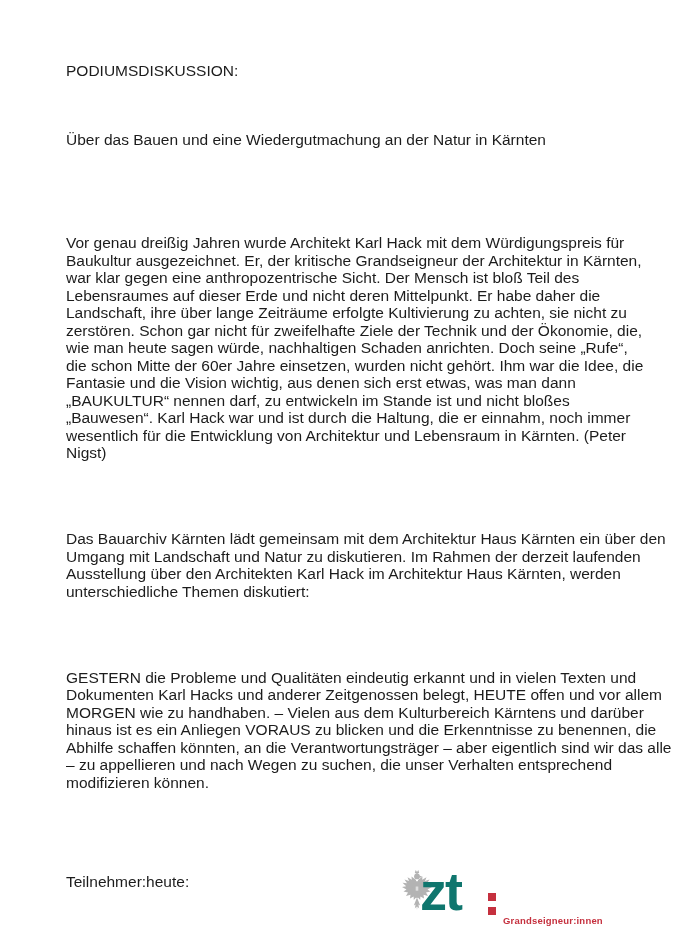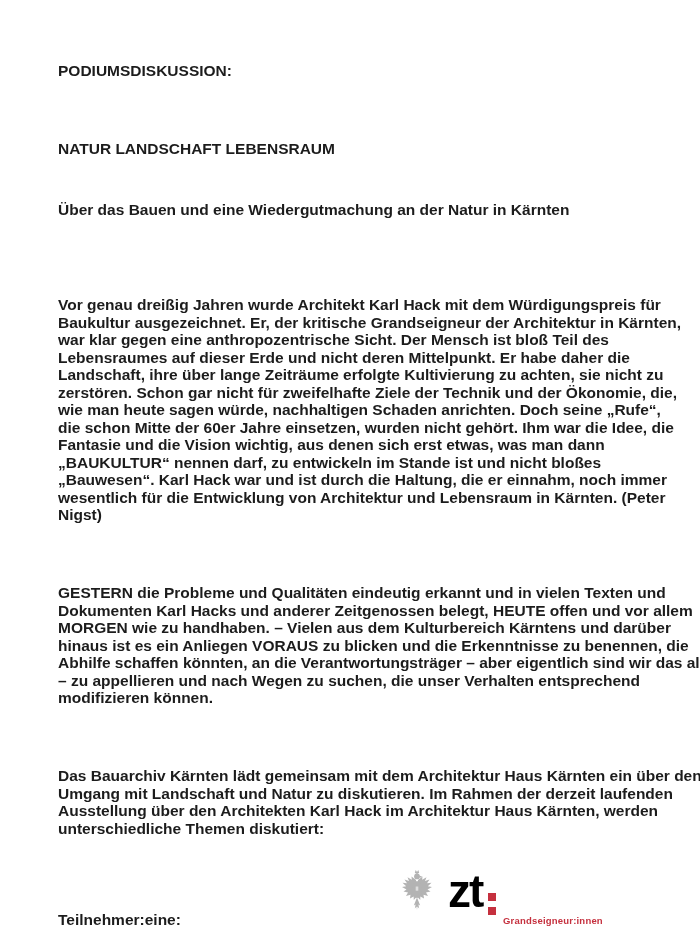--- a/index.html
+++ b/index.html
@@ -12,40 +12,40 @@
     overflow: hidden;
   }
   .content {
     position: absolute;
     left: 50px; top: 27px;
     width: 650px;
     font-size: 15.5px;
     line-height: 17.5px;
     white-space: pre;
   }
-  .content p { margin: 8px; font-weight: bold; }
+  .content p { margin: 16px; }
   .tb { margin-top: 17.5px !important; }
   .tb0 { margin-top: 0 !important; }
   .heading-gap { margin-top: 13px !important; }
 
   
   .footer-logo {
     position: absolute;
     left: 398px; top: 866px;
     width: 290px; height: 70px;
   }
   .eagle {
     position: absolute; left: 2px; top: 2px;
   }
   .zt-mark {
-    position: absolute; left: 50px; top: -2px;
-    font-size: 46px; line-height: 54px;
+    position: absolute; left: 22px; top: -2px;
+    font-size: 54px; line-height: 54px;
     font-weight: bold;
     letter-spacing: -2px;
-    color: #000000;
+    color: #0f766e;
   }
   .zt-colon-top, .zt-colon-bottom {
     position: absolute; left: 90px;
     width: 8px; height: 8px;
     background: #c5303e;
   }
   .zt-colon-top { top: 27px; }
   .zt-colon-bottom { top: 41px; }
   .logo-text {
     position: absolute; left: 105px; top: 24px;
@@ -53,49 +53,48 @@
     letter-spacing: 0.2px;
     white-space: pre;
   }
   .logo-red { color: #c5303e; font-weight: bold; }
 </style>
 </head>
 <body>
 
 <div class="content">
   <p class="tb0">PODIUMSDISKUSSION:</p>
-  <p class="tb">NATUR LANDSCHAFT LEBENSRAUM</p>
   <p class="tb0">Über das Bauen und eine Wiedergutmachung an der Natur in Kärnten</p>
 
   <p class="tb">Vor genau dreißig Jahren wurde Architekt Karl Hack mit dem Würdigungspreis für
 Baukultur ausgezeichnet. Er, der kritische Grandseigneur der Architektur in Kärnten,
 war klar gegen eine anthropozentrische Sicht. Der Mensch ist bloß Teil des
 Lebensraumes auf dieser Erde und nicht deren Mittelpunkt. Er habe daher die
 Landschaft, ihre über lange Zeiträume erfolgte Kultivierung zu achten, sie nicht zu
 zerstören. Schon gar nicht für zweifelhafte Ziele der Technik und der Ökonomie, die,
 wie man heute sagen würde, nachhaltigen Schaden anrichten. Doch seine „Rufe“,
 die schon Mitte der 60er Jahre einsetzen, wurden nicht gehört. Ihm war die Idee, die
 Fantasie und die Vision wichtig, aus denen sich erst etwas, was man dann
 „BAUKULTUR“ nennen darf, zu entwickeln im Stande ist und nicht bloßes
 „Bauwesen“. Karl Hack war und ist durch die Haltung, die er einnahm, noch immer
 wesentlich für die Entwicklung von Architektur und Lebensraum in Kärnten. (Peter
 Nigst)</p>
+  <p class="tb">Das Bauarchiv Kärnten lädt gemeinsam mit dem Architektur Haus Kärnten ein über den
+Umgang mit Landschaft und Natur zu diskutieren. Im Rahmen der derzeit laufenden
+Ausstellung über den Architekten Karl Hack im Architektur Haus Kärnten, werden
+unterschiedliche Themen diskutiert:</p>
   <p class="tb">GESTERN die Probleme und Qualitäten eindeutig erkannt und in vielen Texten und
 Dokumenten Karl Hacks und anderer Zeitgenossen belegt, HEUTE offen und vor allem
 MORGEN wie zu handhaben. – Vielen aus dem Kulturbereich Kärntens und darüber
 hinaus ist es ein Anliegen VORAUS zu blicken und die Erkenntnisse zu benennen, die
 Abhilfe schaffen könnten, an die Verantwortungsträger – aber eigentlich sind wir das alle
 – zu appellieren und nach Wegen zu suchen, die unser Verhalten entsprechend
 modifizieren können.</p>
-  <p class="tb">Das Bauarchiv Kärnten lädt gemeinsam mit dem Architektur Haus Kärnten ein über den
-Umgang mit Landschaft und Natur zu diskutieren. Im Rahmen der derzeit laufenden
-Ausstellung über den Architekten Karl Hack im Architektur Haus Kärnten, werden
-unterschiedliche Themen diskutiert:</p>
 
-  <p class="tb heading-gap">Teilnehmer:eine:</p>
+  <p class="tb heading-gap">Teilnehmer:heute:</p>
   
   
   
   
   
 
   
   
 </div>
 

